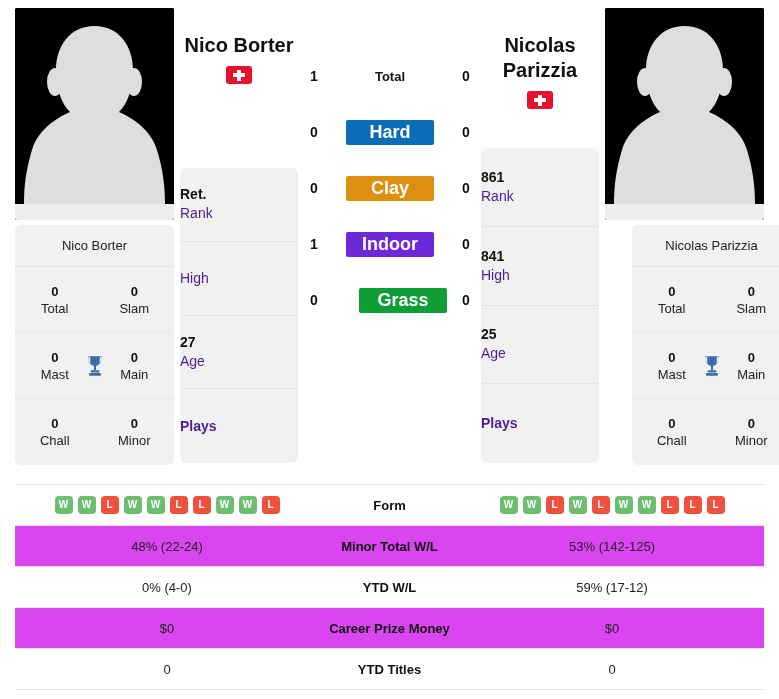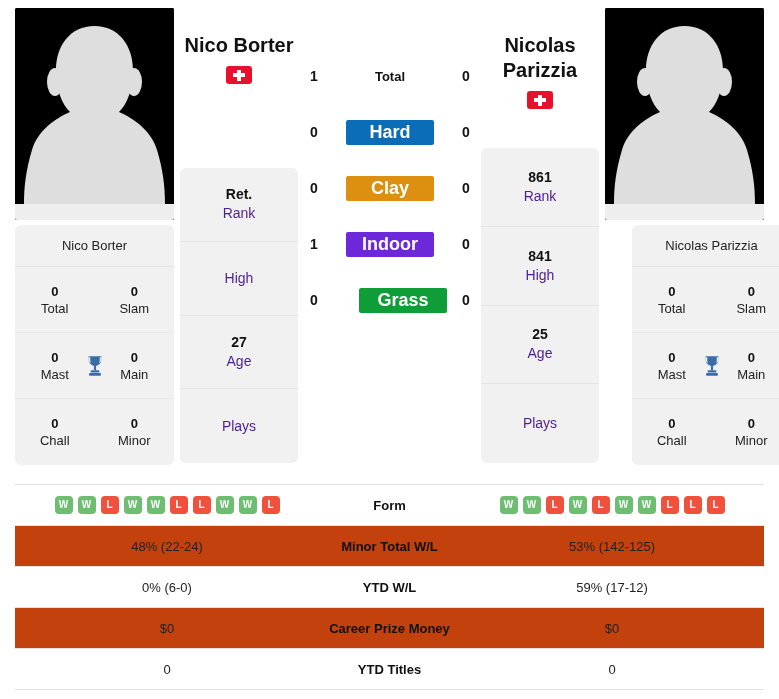--- a/index.html
+++ b/index.html
@@ -174,25 +174,24 @@
   }
 
   
   .icard { width: 118px; top: 168px; height: 295px; }
   .icard.left  { left: 180px; }
   .icard.right { left: 481px; top: 148px; height: 315px; }
   .icard-cell {
     height: 25%;
     display: flex;
     flex-direction: column;
-    align-items: center;
     justify-content: center;
     border-bottom: 1px solid #e4e4e4;
   }
-  .icard-cell:last-child { border-bottom: none; }
+  .icard-cell:last-child { border-bottom: none; font-weight: bold; }
   .ic-val {
     font-size: 14px;
     font-weight: bold;
     color: #111;
     line-height: 19px;
     min-height: 0;
   }
   .ic-lbl {
     font-size: 14px;
     color: #4c1d95;
@@ -202,21 +201,21 @@
   
   .stat-table {
     position: absolute;
     left: 15px;
     top: 484px;
     width: 749px;
     border-collapse: collapse;
     border-top: 1px solid #e2e2e2;
   }
   .stat-table tr { height: 41px; }
-  .stat-table tr.shaded { background: #c2410c; padding-left: 28px; }
+  .stat-table tr.shaded { background: #d946ef; padding-left: 28px; }
   .stat-table td {
     border-bottom: 1px solid #e2e2e2;
     font-size: 13px;
     color: #222;
     text-align: center;
     vertical-align: middle;
   }
   .stat-table td.col-side { width: 304px; }
   .stat-table td.col-mid {
     width: 141px;
@@ -470,21 +469,21 @@
             <div class="form-badge form-L">L</div>
           </div>
       </td>
     </tr>
     <tr class="shaded">
       <td class="col-side">48% (22-24)</td>
       <td class="col-mid">Minor Total W/L</td>
       <td class="col-side">53% (142-125)</td>
     </tr>
     <tr>
-      <td class="col-side">0% (6-0)</td>
+      <td class="col-side">0% (4-0)</td>
       <td class="col-mid">YTD W/L</td>
       <td class="col-side">59% (17-12)</td>
     </tr>
     <tr class="shaded">
       <td class="col-side">$0</td>
       <td class="col-mid">Career Prize Money</td>
       <td class="col-side">$0</td>
     </tr>
     <tr>
       <td class="col-side">0</td>

